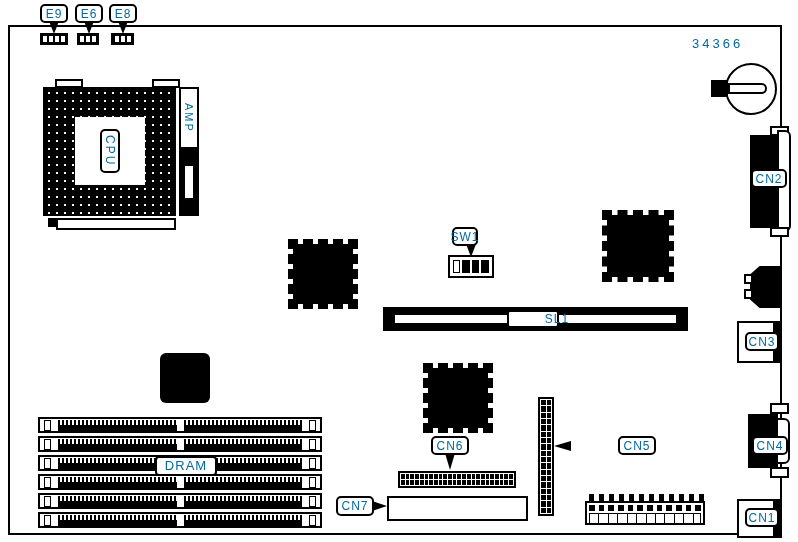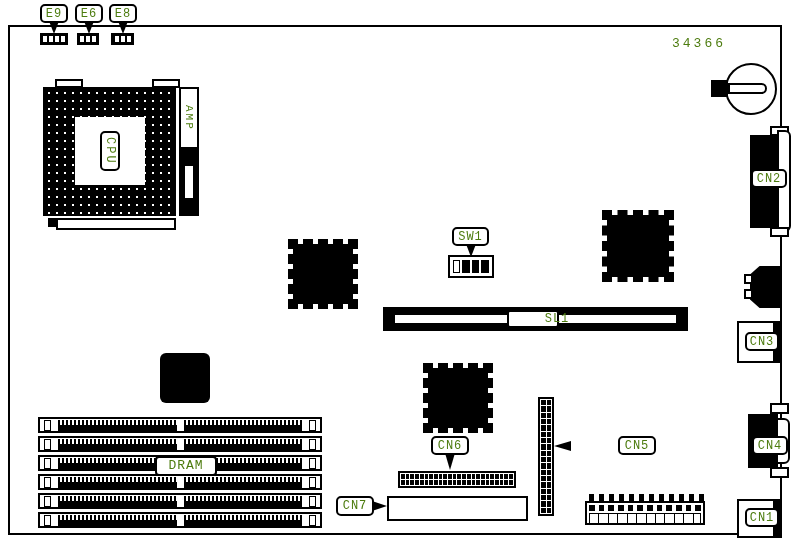--- a/index.html
+++ b/index.html
@@ -1,17 +1,17 @@
 <!DOCTYPE html>
 <html><head>
 <meta charset="utf-8">
 <style>
   html,body{margin:0;padding:0;background:#fff;}
   #page{position:relative;width:798px;height:542px;background:#fff;overflow:hidden;
-        font-family:Liberation Mono, monospace;color:#4d7c0f;}
+        font-family:Liberation Sans, sans-serif;color:#0369a1;}
   .abs{position:absolute;}
   
   .board{border:2px solid #000;background:#fff;}
   
   .tag{position:absolute;background:#fff;border:2px solid #000;border-radius:5px;
        display:flex;align-items:center;justify-content:center;
        font-size:12px;line-height:12px;letter-spacing:1px;z-index:6;box-sizing:border-box;}
   
   .arr-down{position:absolute;width:0;height:0;border-left:5px solid transparent;
             border-right:5px solid transparent;border-top:13px solid #000;z-index:5;}
@@ -113,21 +113,21 @@
     </div>
 
   <div class="tag" style="left:109px;top:4px;width:28px;height:19px;">E8</div>
   <span class="arr-down" style="left:118px;top:21px;"></span>
   <div class="jumper" style="left:111px;top:33px;width:23px;height:12px;">
       <i></i>
       <i></i>
       <i></i>
     </div>
 
-  <div class="partnum" style="left:672px;top:36px;">34366</div>
+  <div class="partnum" style="left:692px;top:36px;">34366</div>
   <div class="bat-circle" style="left:725px;top:63px;width:48px;height:48px;"></div>
   <div class="bat-plug-b" style="left:711px;top:80px;width:17px;height:17px;"></div>
   <div class="bat-plug-w" style="left:728px;top:83px;width:39px;height:11px;"></div>
 
   <div class="white-tab" style="left:55px;top:79px;width:28px;height:9px;"></div>
   <div class="white-tab" style="left:152px;top:79px;width:28px;height:9px;"></div>
   <div class="socket" style="left:43px;top:87px;width:133px;height:129px;">
     <div class="socket-inner" style="left:32px;top:30px;width:70px;height:68px;">
       <div class="vtag">CPU</div>
     </div>
@@ -138,21 +138,21 @@
   <div class="amp" style="left:179px;top:87px;width:20px;height:129px;">
     <div class="amp-top">AMP</div>
     <div class="amp-win"></div>
   </div>
 
   <div class="qfp" style="left:288px;top:239px;width:70px;height:70px;"></div>
   <div class="qfp" style="left:602px;top:210px;width:72px;height:72px;"></div>
   <div class="qfp" style="left:423px;top:363px;width:70px;height:70px;"></div>
   <div class="chip-plain" style="left:160px;top:353px;width:50px;height:50px;"></div>
 
-  <div class="tag" style="left:452px;top:227px;width:37px;height:19px;">SW1</div>
+  <div class="tag" style="left:452px;top:227px;width:26px;height:19px;">SW1</div>
   <span class="arr-down" style="left:466px;top:244px;"></span>
   <div class="dip" style="left:448px;top:255px;width:46px;height:23px;">
       <span class="off"></span>
       <span class="on"></span>
       <span class="on"></span>
       <span class="on"></span>
     </div>
 
   <div class="sl1" style="left:383px;top:307px;width:305px;height:24px;">
     <div class="sl1-stripe"></div>

